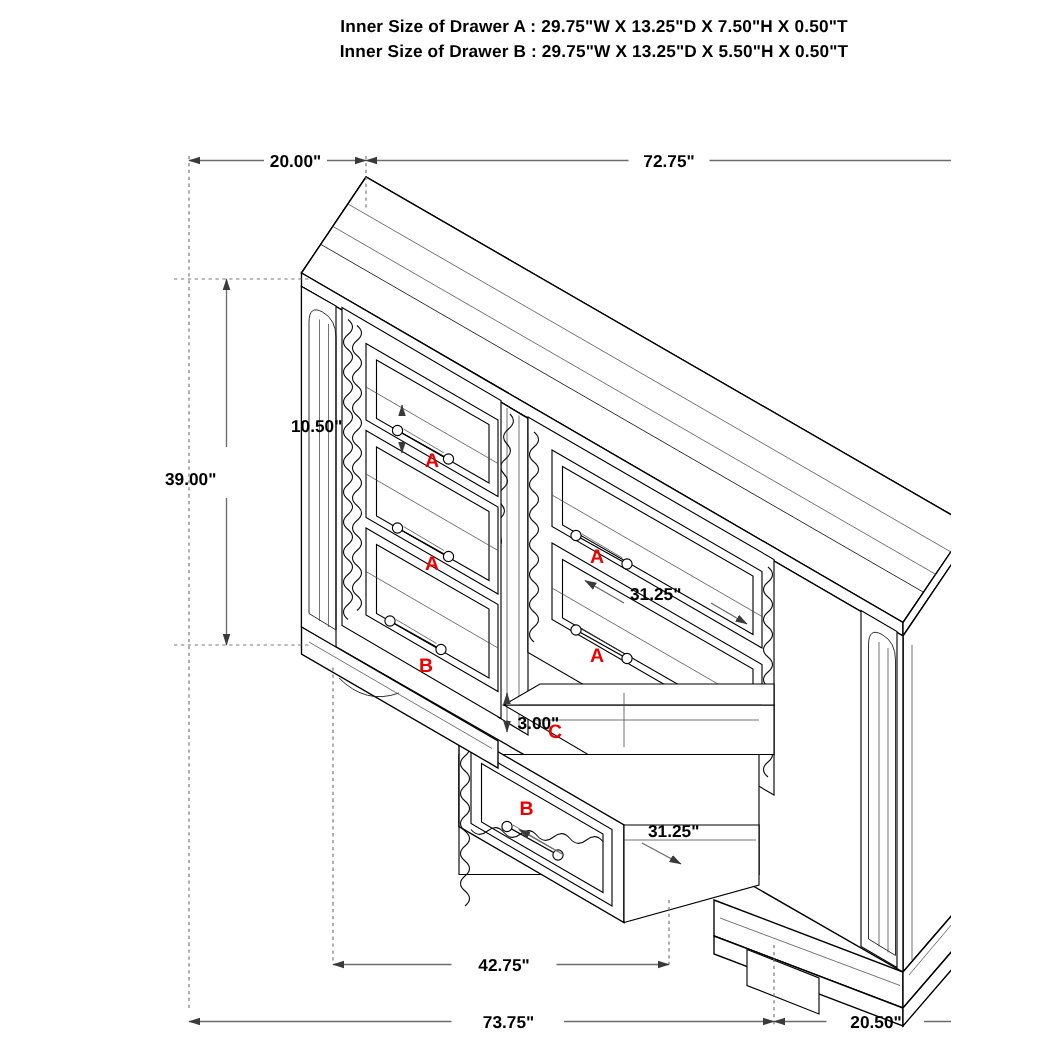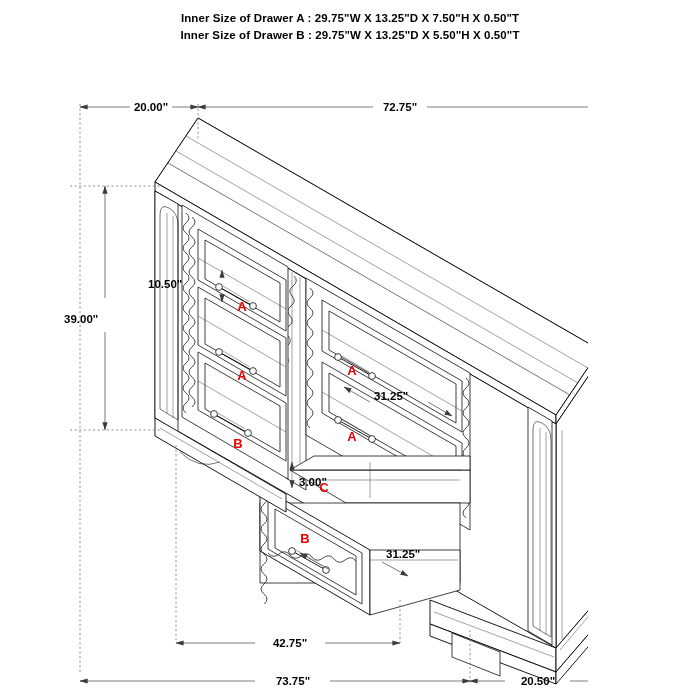--- a/index.html
+++ b/index.html
@@ -7,20 +7,21 @@
     padding: 0;
     background: #ffffff;
   }
   #page {
     position: relative;
     width: 588px;
     height: 700px;
     background: #ffffff;
     font-family: "Liberation Sans", sans-serif;
     overflow: hidden;
+    margin-left: 46px;
   }
   #spec-header {
     position: absolute;
     left: 0;
     top: 10px;
     width: 700px;
     text-align: center;
   }
   .spec-line {
     font-family: "Liberation Sans", sans-serif;

